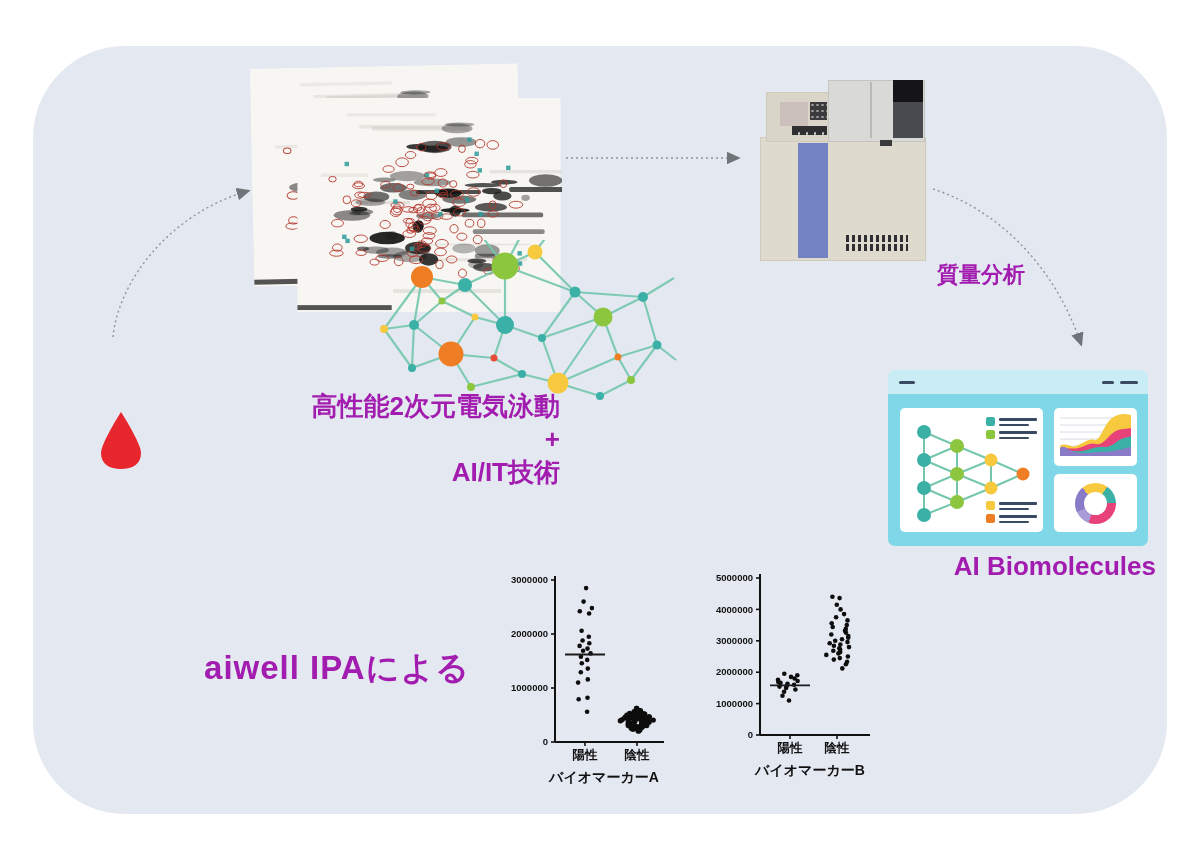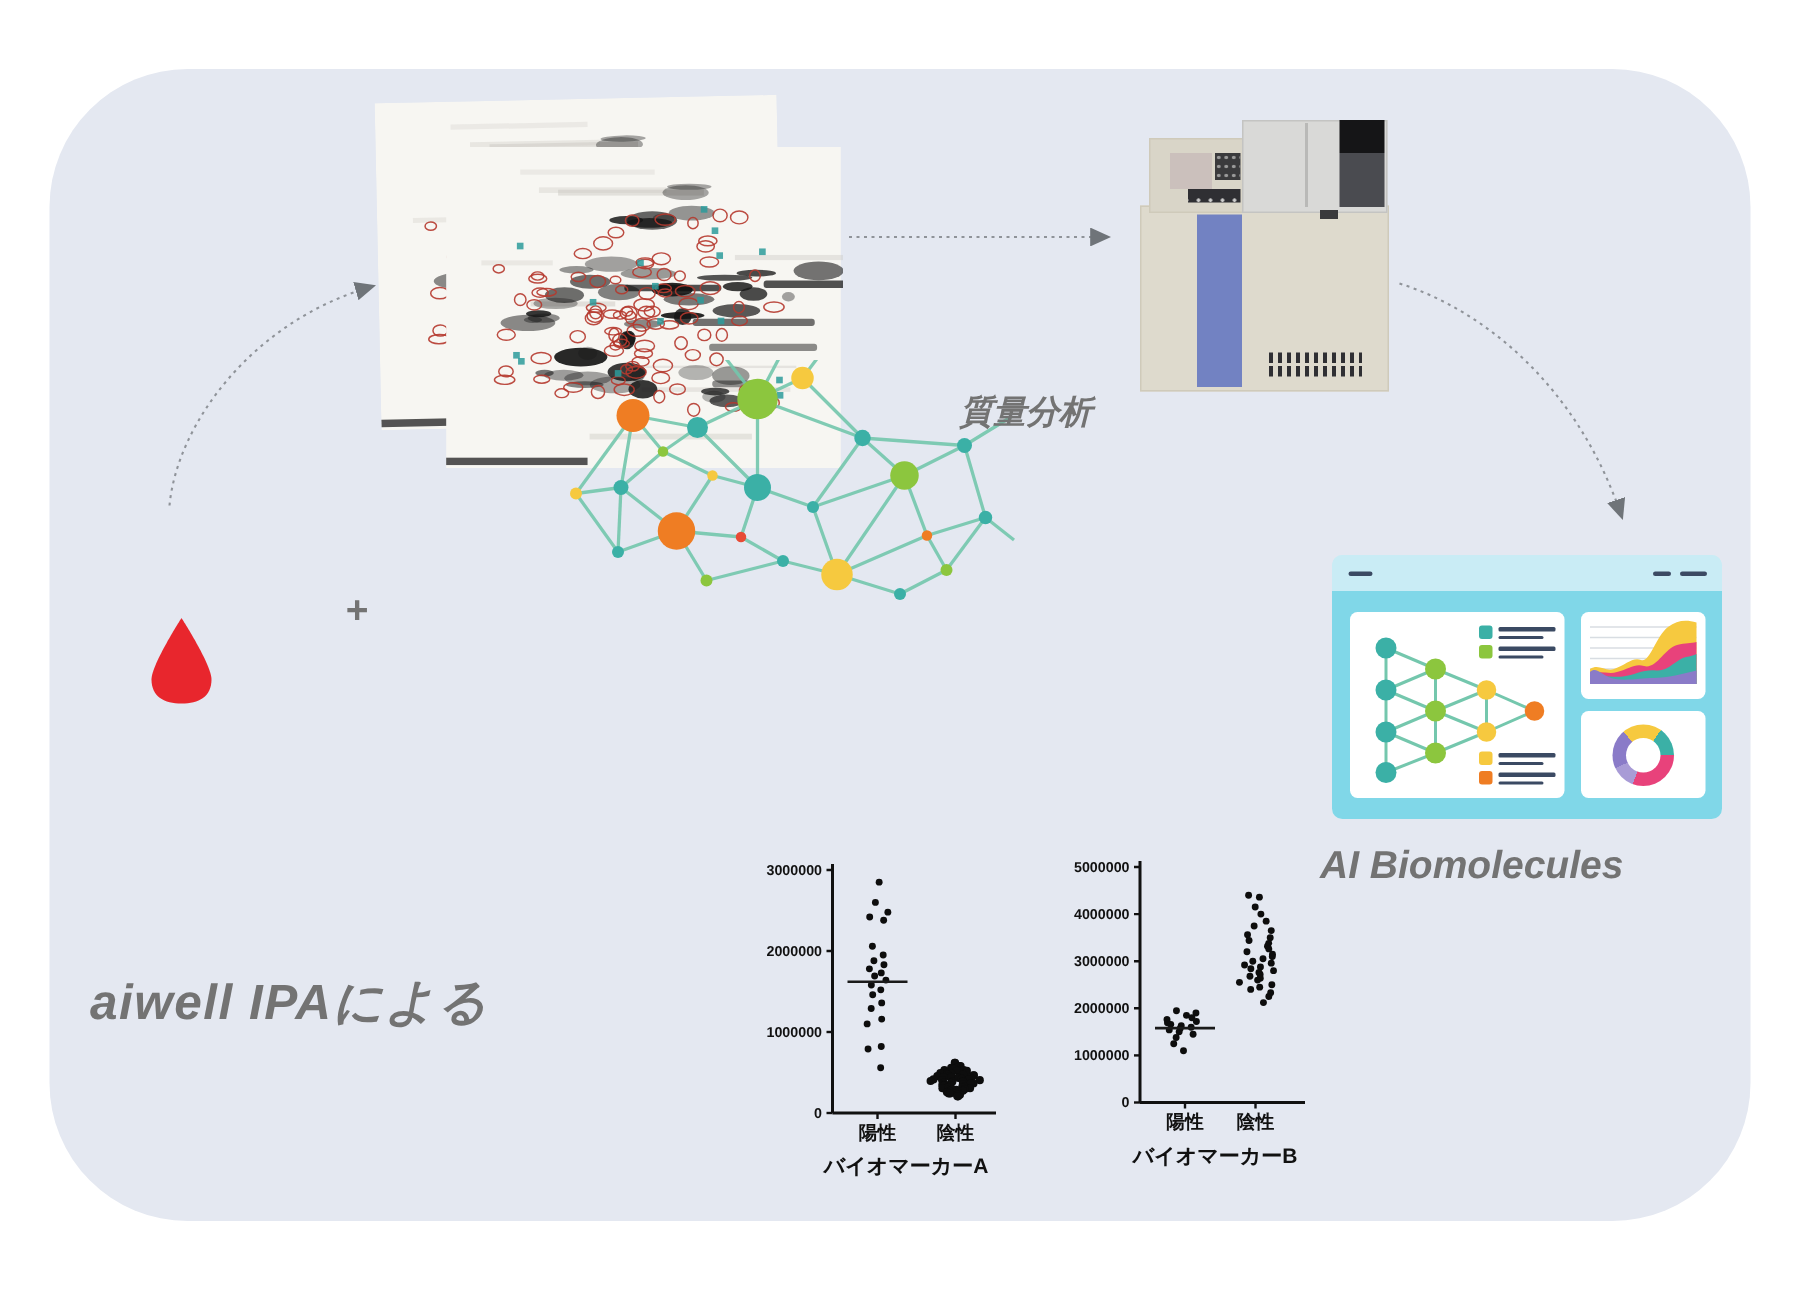--- a/index.html
+++ b/index.html
@@ -1,23 +1,23 @@
 <!DOCTYPE html>
 <html><head>
 <meta charset="utf-8">
 <style>
   html,body{margin:0;padding:0;background:#ffffff;}
   #stage{position:relative;width:1200px;height:861px;background:#ffffff;overflow:hidden;
          font-family:"Liberation Sans","DejaVu Sans",sans-serif;color:#111;}
   .abs{position:absolute;}
   #panel{left:33px;top:46px;width:1134px;height:768px;border-radius:92px;}
-  .lbl{font-weight:800;text-align:left;color:#737373;font-style:italic;}
+  .lbl{font-weight:800;text-align:right;color:#a21caf;}
   #ep-label{left:230px;top:390px;width:330px;font-size:26px;line-height:33px;}
   #ms-label{left:640px;top:260px;width:385px;font-size:22px;line-height:29px;}
-  #ai-caption{left:880px;top:552px;width:276px;font-size:26px;line-height:29px;margin-top:10px;}
+  #ai-caption{left:880px;top:552px;width:276px;font-size:26px;line-height:29px;}
   #main-title{left:60px;top:643px;width:410px;font-size:33px;line-height:50px;letter-spacing:1px;}
   
   #browser{left:888px;top:370px;width:260px;height:176px;border-radius:7px;overflow:hidden;}
   #browser .hdr{position:absolute;left:0;top:0;width:100%;height:24px;}
   .hdash{position:absolute;height:3px;border-radius:2px;background:#3b4a63;}
   .card{position:absolute;background:#fff;border-radius:5px;}
   #card-net{left:12px;top:38px;width:143px;height:124px;}
   #card-area{left:166px;top:38px;width:83px;height:58px;}
   #card-donut{left:166px;top:104px;width:83px;height:58px;}
   .legend{position:absolute;display:flex;flex-direction:column;gap:4px;}
@@ -467,21 +467,23 @@
       <marker id="ah" markerWidth="10" markerHeight="9" refX="8" refY="4.5" orient="auto">
         <path d="M0,0 L10,4.5 L0,9 Z" fill="#6f7479"></path>
       </marker>
     </defs>
     <path d="M113,337 C118,283 168,214 248,191" fill="none" stroke="#8f9399" stroke-width="1.4" stroke-dasharray="2 3" marker-end="url(#ah)"></path>
     <path d="M566,158 L738,158" fill="none" stroke="#8f9399" stroke-width="1.4" stroke-dasharray="2 3" marker-end="url(#ah)"></path>
     <path d="M933,189 C990,207 1052,258 1081,344" fill="none" stroke="#8f9399" stroke-width="1.4" stroke-dasharray="2 3" marker-end="url(#ah)"></path>
   </svg>
 
   <div class="abs lbl" id="ep-label">
+    <div>高性能2次元電気泳動</div>
     <div>+</div>
+    <div>AI/IT技術</div>
   </div>
 
   <div class="abs" id="ms">
     <div class="msbox" style="left:2px;top:57px;width:164px;height:122px;background:#dedacd;border:1px solid #cfcaba;"></div>
     <div class="msbox" style="left:8px;top:12px;width:62px;height:48px;background:#d9d5c8;border:1px solid #cfcaba;"></div>
     <div class="msbox" style="left:22px;top:22px;width:28px;height:24px;background:#cbc0bc;"></div>
     <div class="msbox" style="left:52px;top:22px;width:17px;height:18px;background:#3a3a3c;
                 background-image:radial-gradient(circle,#9a9a9a 1px,transparent 1.4px);background-size:5px 6px;"></div>
     <div class="msbox" style="left:34px;top:46px;width:35px;height:9px;background:#2f2f33;
                 background-image:radial-gradient(circle,#cfcfcf 1px,transparent 1.4px);background-size:8px 9px;background-position:3px 3px;"></div>

